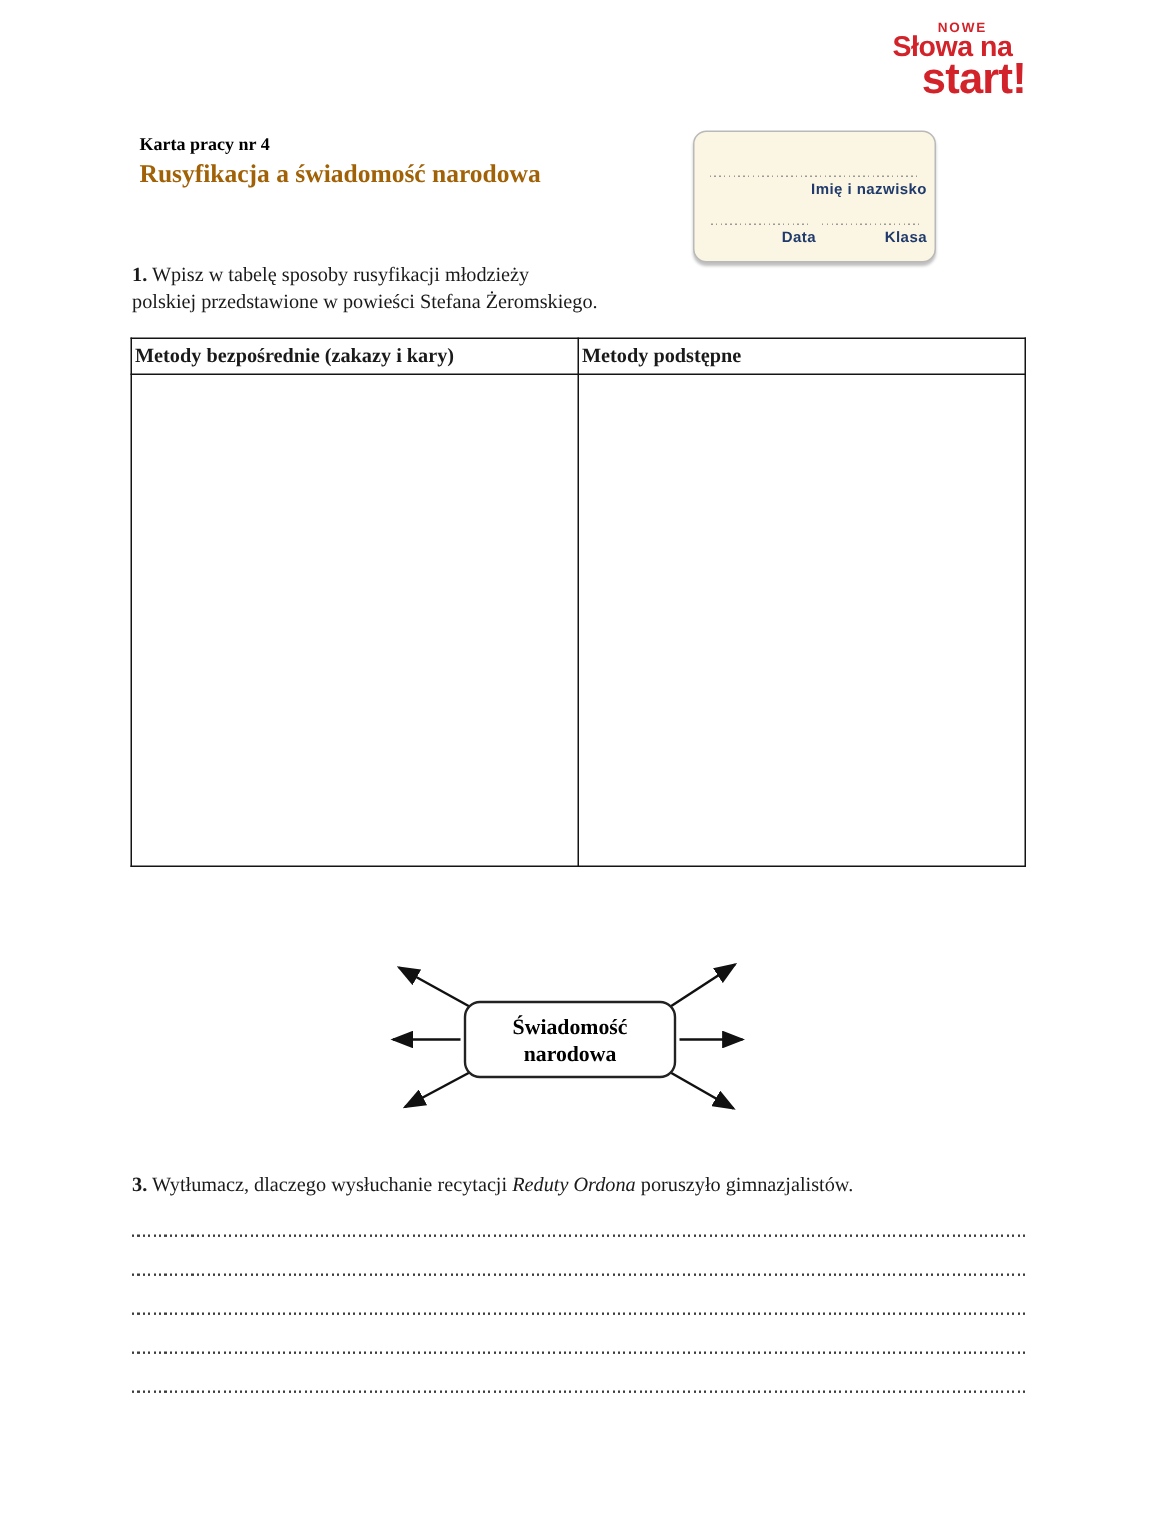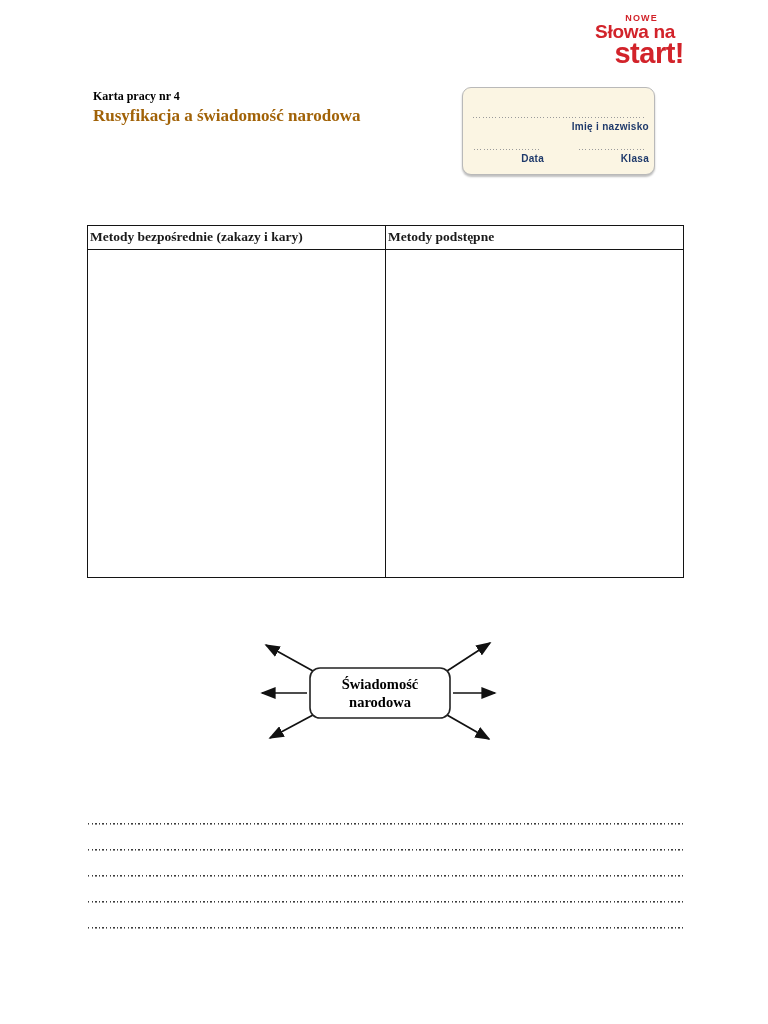--- a/index.html
+++ b/index.html
@@ -19,21 +19,21 @@
   .logo-l1   { font-size:19px; line-height:18px; margin-right:9px; letter-spacing:-0.3px; }
   .logo-l2   { font-size:29px; line-height:25px; letter-spacing:-0.5px; }
 
   
   .titleblock { position:absolute; left:93px; top:86px; }
   .title    { font-size:12px; font-weight:bold; line-height:20px; color:#000; }
   .subtitle { font-size:17px; font-weight:bold; line-height:20px; color:#a16207; }
 
   
   .namebox {
-    position:absolute; left:462px; top:87px; width:193px; height:88px;
+    position:absolute; left:462px; top:87px; width:162px; height:88px;
     box-sizing:border-box; background:#fbf5e3;
     border:1px solid #b9b9b9; border-radius:9px;
     box-shadow:0 2px 2px rgba(0,0,0,0.25);
     font-family:"Liberation Sans","DejaVu Sans",sans-serif;
   }
   .dotline { height:1px; background:repeating-linear-gradient(to right,#9a9a9a 0 1px,transparent 1px 3.2px); }
   .nb-label {
     text-align:right; font-weight:bold; font-size:10px; color:#1f3a6b;
     margin:3px -5px 0 0; letter-spacing:0.3px; white-space:nowrap;
   }
@@ -96,20 +96,21 @@
         <div class="dotline"></div>
         <div class="nb-label">Data</div>
       </div>
       <div class="nb-field">
         <div class="dotline"></div>
         <div class="nb-label">Klasa</div>
       </div>
     </div>
   </div>
 
+  <p class="task task1"><b class="tnum">1.</b><span> Wpisz w tabelę sposoby rusyfikacji młodzieży</span><br><span>polskiej przedstawione w powieści Stefana Żeromskiego.</span></p>
 
   <table class="methods">
     <thead>
       <tr>
         <th>Metody bezpośrednie (zakazy i kary)</th>
         <th>Metody podstępne</th>
       </tr>
     </thead>
     <tbody>
       <tr>
@@ -132,20 +133,21 @@
       <line x1="63" y1="88" x2="20" y2="111" marker-end="url(#ah)"></line>
       <line x1="197" y1="44" x2="240" y2="16" marker-end="url(#ah)"></line>
       <line x1="203" y1="66" x2="245" y2="66" marker-end="url(#ah)"></line>
       <line x1="197" y1="88" x2="239" y2="112" marker-end="url(#ah)"></line>
     </g>
     <rect x="60" y="41" width="140" height="50" rx="10" fill="#ffffff" stroke="#222" stroke-width="1.6"></rect>
     <text x="130" y="62" text-anchor="middle">Świadomość</text>
     <text x="130" y="80" text-anchor="middle">narodowa</text>
   </svg>
 
+  <p class="task task3"><b class="tnum">3.</b><span> Wytłumacz, dlaczego wysłuchanie recytacji </span><i>Reduty Ordona</i><span> poruszyło gimnazjalistów.</span></p>
 
   <div class="answers">
       <div class="ans-line"></div>
       <div class="ans-line"></div>
       <div class="ans-line"></div>
       <div class="ans-line"></div>
       <div class="ans-line"></div>
     </div>
 
 </div>

